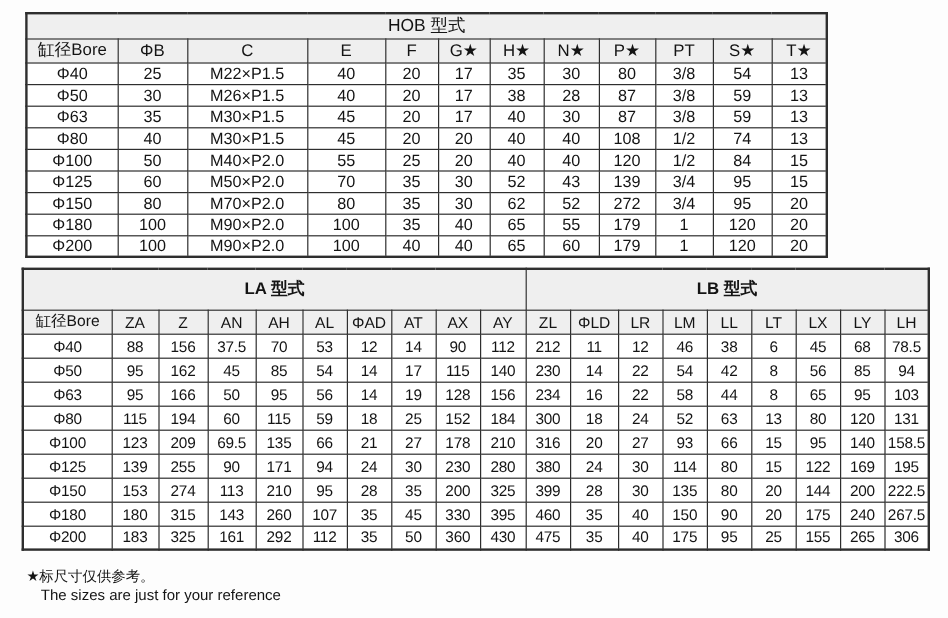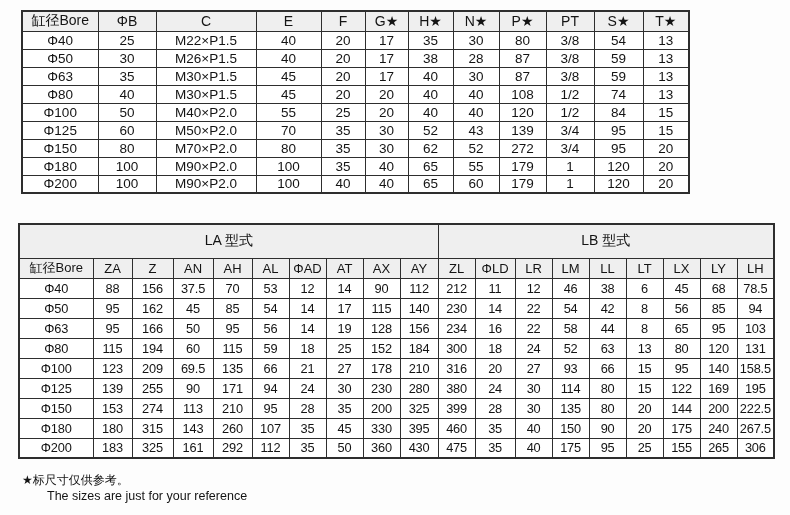--- a/index.html
+++ b/index.html
@@ -33,46 +33,49 @@
     padding:0;
   }
   .tbl thead th{background:var(--header-bg);}
   
   table.hob{left:21px;top:10px;width:667px;font-size:14px;}
   .hob tr.title-row th{height:21px;font-size:14.5px;}
   .hob tr.head-row th{height:20px;}
   .hob tbody td{height:18px;font-size:13.5px;}
   
   table.lalb{left:18px;top:223px;width:755px;font-size:13px;}
-  .lalb tr.title-row th{height:34px;font-size:14px;}
+  .lalb tr.title-row th{height:34px;font-size:14px;font-weight:bold;}
   .lalb tr.head-row th{height:20px;}
   .lalb tbody td{height:20px;font-size:12.8px;letter-spacing:-0.2px;}
   
   .footnote{position:absolute;left:22px;top:472px;font-size:12px;line-height:16px;}
-  .footnote .en{margin-left:25px;font-size:12.5px;}
+  .footnote .en{margin-left:12px;font-size:12.5px;}
 </style>
 </head>
 <body>
 
 <table class="tbl hob">
   <colgroup>
     <col style="width:76px">
       <col style="width:58px">
       <col style="width:100px">
     <col style="width:65px">
       <col style="width:44px">
       <col style="width:43px">
     <col style="width:45px">
       <col style="width:46px">
       <col style="width:47px">
     <col style="width:48px">
       <col style="width:49px">
       <col style="width:46px">
   </colgroup>
   <thead>
+    <tr class="title-row">
+      <th colspan="12">HOB 型式</th>
+    </tr>
     <tr class="head-row">
         <th>缸径Bore</th>
         <th>ΦB</th>
         <th>C</th>
         <th>E</th>
         <th>F</th>
         <th>G★</th>
         <th>H★</th>
         <th>N★</th>
         <th>P★</th>

